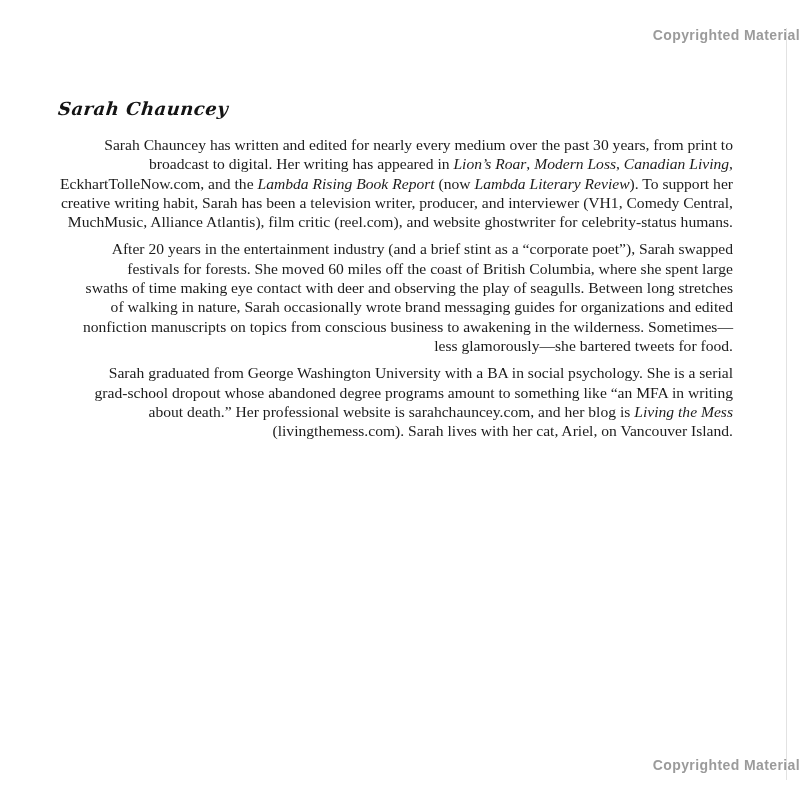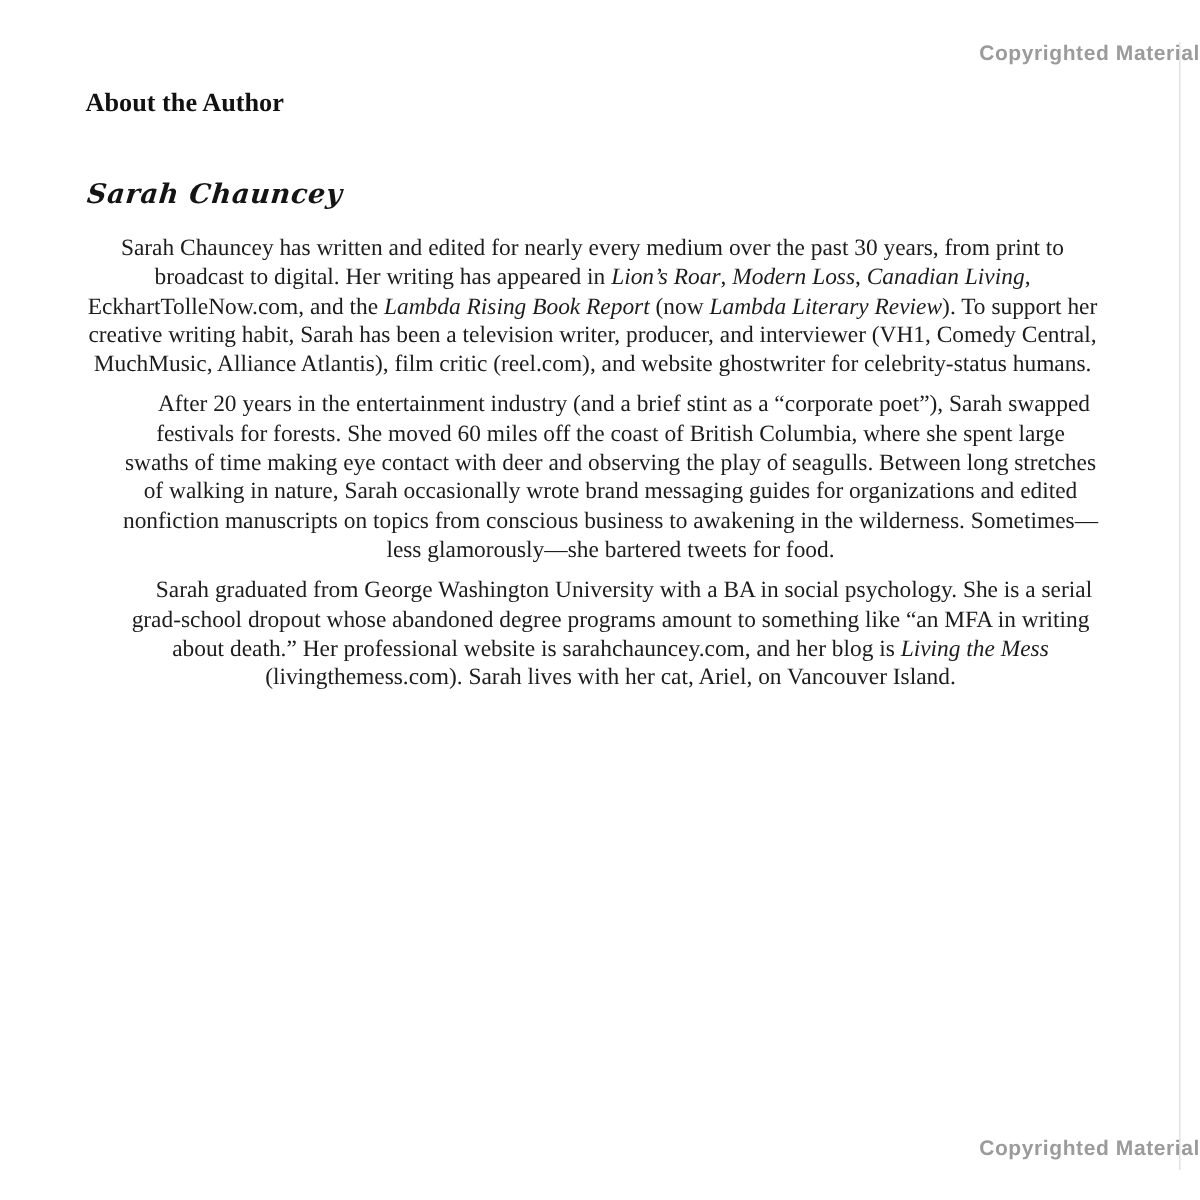--- a/index.html
+++ b/index.html
@@ -58,21 +58,21 @@
     font-size: 18px;
     letter-spacing: 0.5px;
     transform: skewX(-6deg);
     transform-origin: left bottom;
     color: #141414;
   }
   .bio p {
     margin: 0;
     font-size: 15.6px;
     line-height: 19.3px;
-    text-align: center;
+    text-align: right;
     color: #1c1c1c;
   }
   .bio p + p {
     margin-top: 8px;
   }
   .bio p.indent {
     text-indent: 18px;
     margin-left: 24px;
   }
   .bio i {
@@ -83,21 +83,20 @@
 <body>
 
 <div class="page">
 
   <div class="watermark watermark-top">Copyrighted Material</div>
 
   <div class="page-edge"></div>
 
   <div class="content">
 
-    <h1 class="heading">About the Author</h1>
 
     <div class="signature">Sarah Chauncey</div>
 
     <div class="bio">
         <p class=""><span>Sarah Chauncey has written and edited for nearly every medium over the past 30 years, from print to broadcast to digital. Her writing has appeared in </span><i>Lion’s Roar</i><span>, </span><i>Modern Loss</i><span>, </span><i>Canadian Living</i><span>, EckhartTolleNow.com, and the </span><i>Lambda Rising Book Report</i><span> (now </span><i>Lambda Literary Review</i><span>). To support her creative writing habit, Sarah has been a television writer, producer, and interviewer (VH1, Comedy Central, MuchMusic, Alliance Atlantis), film critic (reel.com), and website ghostwriter for celebrity-status humans.</span></p>
         <p class="indent"><span>After 20 years in the entertainment industry (and a brief stint as a “corporate poet”), Sarah swapped festivals for forests. She moved 60 miles off the coast of British Columbia, where she spent large swaths of time making eye contact with deer and observing the play of seagulls. Between long stretches of walking in nature, Sarah occasionally wrote brand messaging guides for organizations and edited nonfiction manuscripts on topics from conscious business to awakening in the wilderness. Sometimes—less glamorously—she bartered tweets for food.</span></p>
         <p class="indent"><span>Sarah graduated from George Washington University with a BA in social psychology. She is a serial grad-school dropout whose abandoned degree programs amount to something like “an MFA in writing about death.” Her professional website is sarahchauncey.com, and her blog is </span><i>Living the Mess</i><span> (livingthemess.com). Sarah lives with her cat, Ariel, on Vancouver Island.</span></p>
       </div>
 
   </div>

